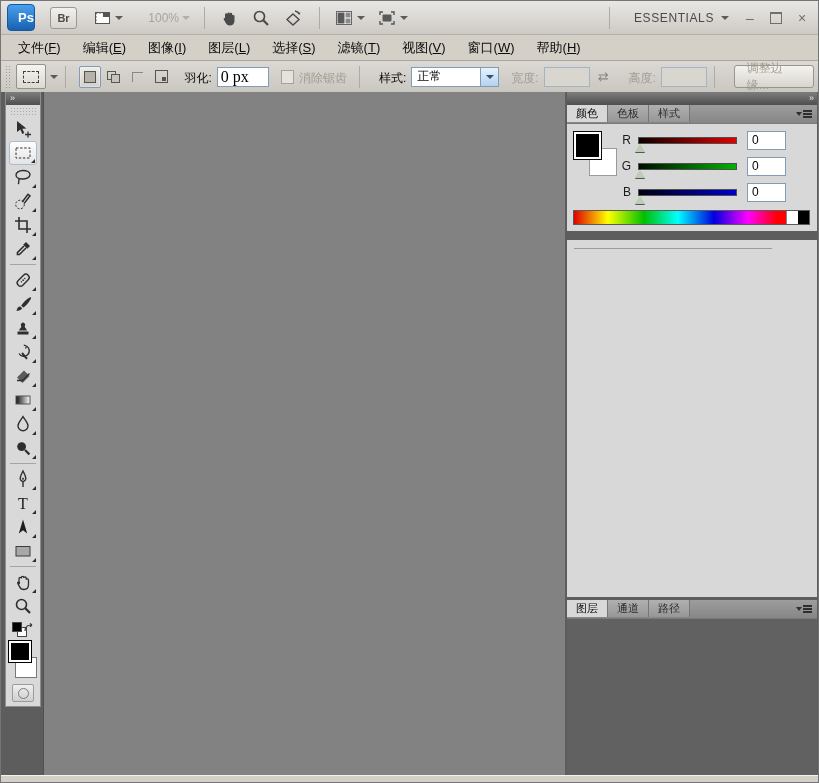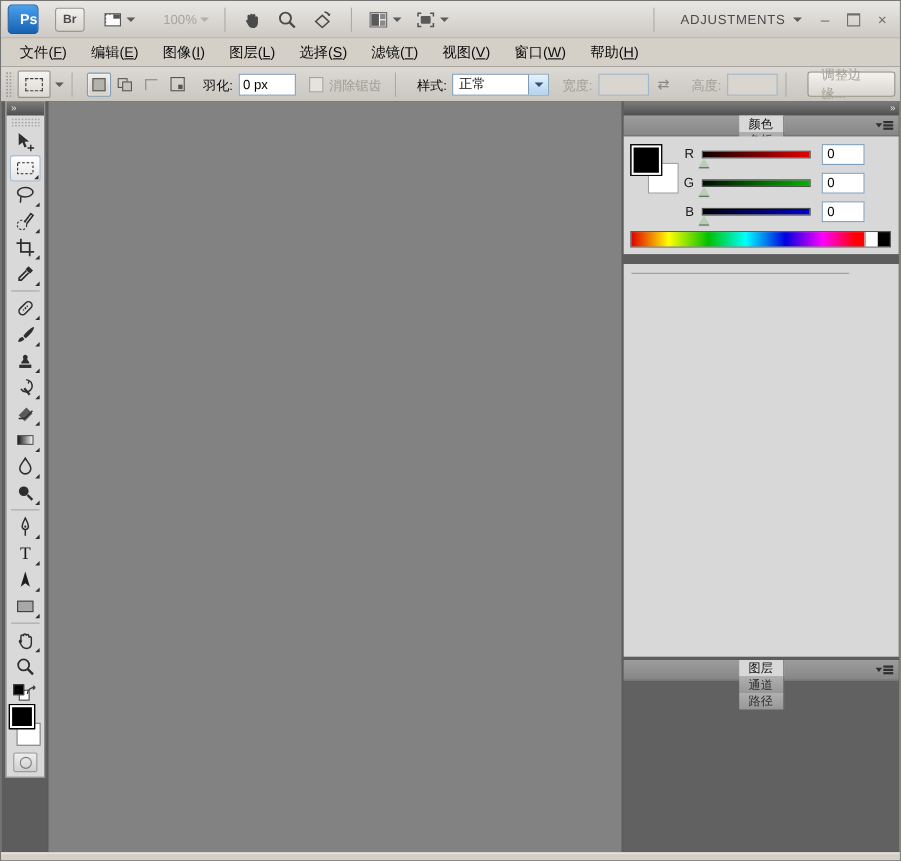--- a/index.html
+++ b/index.html
@@ -46,22 +46,22 @@
   .g-new{width:10px;height:10px;background:#b5b2ab;border:1px solid #57544e;}
   .g-add{position:relative;width:13px;height:12px;}
   .g-add::before,.g-add::after{content:"";position:absolute;width:7px;height:7px;border:1px solid #5a5750;}
   .g-add::before{left:0;top:0;}
   .g-add::after{right:0;bottom:0;background:#c6c3bc;}
   .g-sub{width:10px;height:9px;border-left:1px solid #8b887f;border-top:1px solid #8b887f;}
   .g-int{position:relative;width:11px;height:11px;border:1px solid #57544e;}
   .g-int::after{content:"";position:absolute;right:1px;bottom:1px;width:4px;height:4px;background:#57544e;}
   .lbl{margin:4px 5px 0 12px;color:#0c0c0c;white-space:nowrap;}
   .lbl.dis{color:#a09d93;}
-  .text-input{width:44px;height:16px;border:1px solid #7f9db9;background:#fff;font-size:12px;
-    padding:1px 3px;font-family:Liberation Sans, sans-serif;}
+  .text-input{width:44px;height:16px;border:1px solid #7f9db9;background:#fff;font-size:16px;
+    padding:1px 3px;font-family:Liberation Serif, serif;}
   .checkbox{width:12px;height:12px;border:1px solid #a6a299;background:#e6e3dc;margin-left:12px;}
   .checkbox+.lbl{margin-left:5px;}
   .combo{width:94px;height:20px;border:1px solid #7f9db9;background:#fff;display:flex;
     align-items:center;box-sizing:border-box;}
   .combo .val{flex:1;padding-left:5px;font-size:12px;color:#0c0c0c;}
   .combo .arrow-btn{width:17px;height:18px;border-left:1px solid #7f9db9;
     background:linear-gradient(#e7f3fd,#b4d2f0);display:flex;align-items:center;justify-content:center;}
   .combo .arrow-btn .caret{border-top-color:#33516e;}
   .dis-input{width:40px;height:16px;border:1px solid #a2b5c8;background:#d9d6cf;}
   .swap-icon{margin:0 8px;color:#8a877f;font-size:13px;}
@@ -92,22 +92,22 @@
   .mc-bg{position:absolute;left:6px;top:6px;width:8px;height:8px;background:#fff;border:1px solid #444;}
   .swatches{position:relative;width:30px;height:38px;margin:2px auto 0;}
   .sw-bg{position:absolute;right:1px;bottom:0;width:20px;height:19px;background:#fff;border:1px solid #777;}
   .sw-fg{position:absolute;left:0;top:0;width:22px;height:21px;background:#000;border:1px solid #000;
     box-shadow:inset 0 0 0 2px #fff;}
   .qmask{width:20px;height:16px;margin:6px auto 0;border:1px solid #9b9b9b;border-radius:2px;
     background:linear-gradient(#efefef,#cfcfcf);display:flex;align-items:center;justify-content:center;}
   .qmask i{display:block;width:9px;height:9px;border:1px solid #7c7c7c;border-radius:50%;}
   
   .dock{position:absolute;left:566px;top:0;right:1px;bottom:0;display:flex;flex-direction:column;}
-  .tabstrip{height:18px;display:flex;align-items:center;position:relative;
-    background:linear-gradient(#9d9d9d,#868686);border-bottom:1px solid #7a7a7a;flex-direction:column;}
+  .tabstrip{height:18px;display:flex;align-items:flex-start;position:relative;
+    background:linear-gradient(#9d9d9d,#868686);border-bottom:1px solid #7a7a7a;}
   .tabstrip.dark{background:linear-gradient(#838383,#6d6d6d);}
   .tab{height:17px;padding:0 9px;font-size:11px;display:flex;align-items:center;
     color:#2d2d2d;background:linear-gradient(#b0b0b0,#979797);border-right:1px solid #767676;
     white-space:nowrap;}
   .tab.active{background:#d8d8d8;color:#0e0e0e;}
   .tab.adj{font-size:10px;letter-spacing:.3px;}
   .panel-menu{position:absolute;right:5px;top:4px;width:16px;height:10px;}
   .panel-menu .pm-caret{position:absolute;left:0;top:3px;width:0;height:0;
     border-left:3px solid transparent;border-right:3px solid transparent;border-top:4px solid #2f2f2f;}
   .panel-menu .pm-lines{position:absolute;right:0;top:1px;width:9px;height:2px;background:#2f2f2f;
@@ -221,21 +221,21 @@
         <svg width="20" height="18" viewBox="0 0 20 18">
             <path d="M3,6 V3 H6 M14,3 H17 V6 M17,12 V15 H14 M6,15 H3 V12" fill="none" stroke="#555" stroke-width="1.4"></path>
             <rect x="5.5" y="5.5" width="9" height="7" rx="1" fill="#5a5a5a"></rect>
           </svg>
       </span>
       <span class="caret"></span>
     </div>
     <div class="spacer"></div>
     <div class="tb-sep"></div>
     <div class="tb-item">
-      <span class="workspace">ADJUSTMENTS</span>
+      <span class="workspace">ESSENTIALS</span>
       <span class="caret"></span>
     </div>
     <div class="win-ctl">
         <span>–</span>
       </div>
     <div class="win-ctl">
         <span class="max-glyph"></span>
       </div>
     <div class="win-ctl">
         <span>×</span>

